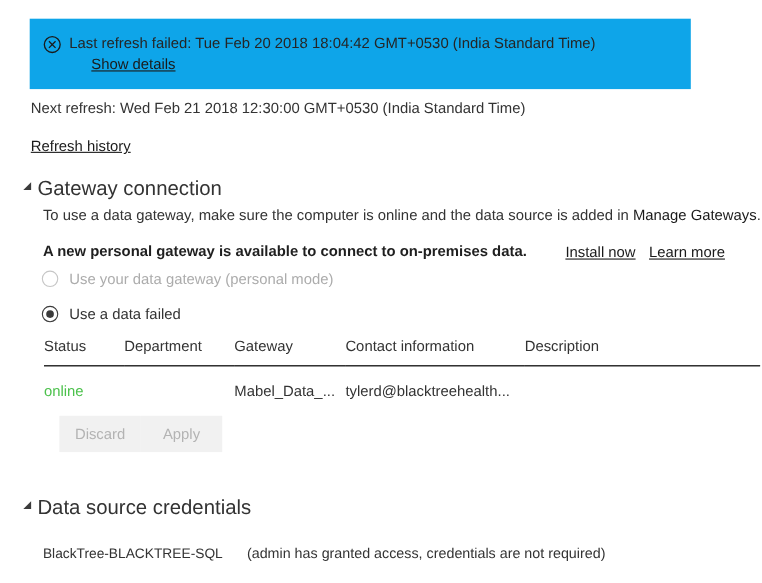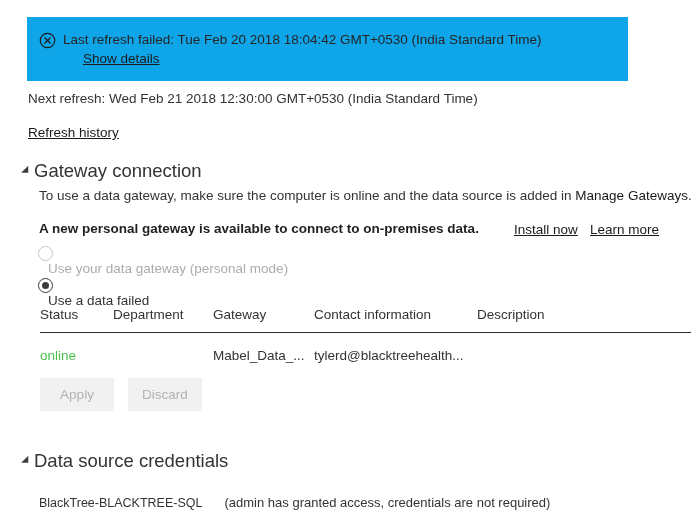--- a/index.html
+++ b/index.html
@@ -138,21 +138,20 @@
   .promo-link.install { left: 514px; }
   .promo-link.learn { left: 590px; }
 
   
   .radio-row {
     position: absolute;
     left: 38px;
     display: flex;
     align-items: flex-start;
     cursor: pointer;
-    flex-direction: column;
   }
   .radio-row.r1 { top: 246px; cursor: default; }
   .radio-row.r2 { top: 278px; }
   .radio {
     width: 15px;
     height: 15px;
     border-radius: 50%;
     box-sizing: border-box;
     flex: 0 0 15px;
     position: relative;
@@ -315,22 +314,22 @@
         <td></td>
         <td>Mabel_Data_...</td>
         <td>tylerd@blacktreehealth...</td>
         <td></td>
       </tr>
     </tbody>
   </table>
 </div>
 
 <div class="btn-row">
+  <button class="btn discard">Discard</button>
   <button class="btn apply">Apply</button>
-  <button class="btn discard">Discard</button>
 </div>
 
 <div class="section-head credentials">
   <span class="tri"></span>
   <span class="section-title">Data source credentials</span>
 </div>
 
 <div class="cred-row">
   <span class="cred-name">BlackTree-BLACKTREE-SQL</span><span class="cred-note">(admin has granted access, credentials are not required)</span>
 </div>

